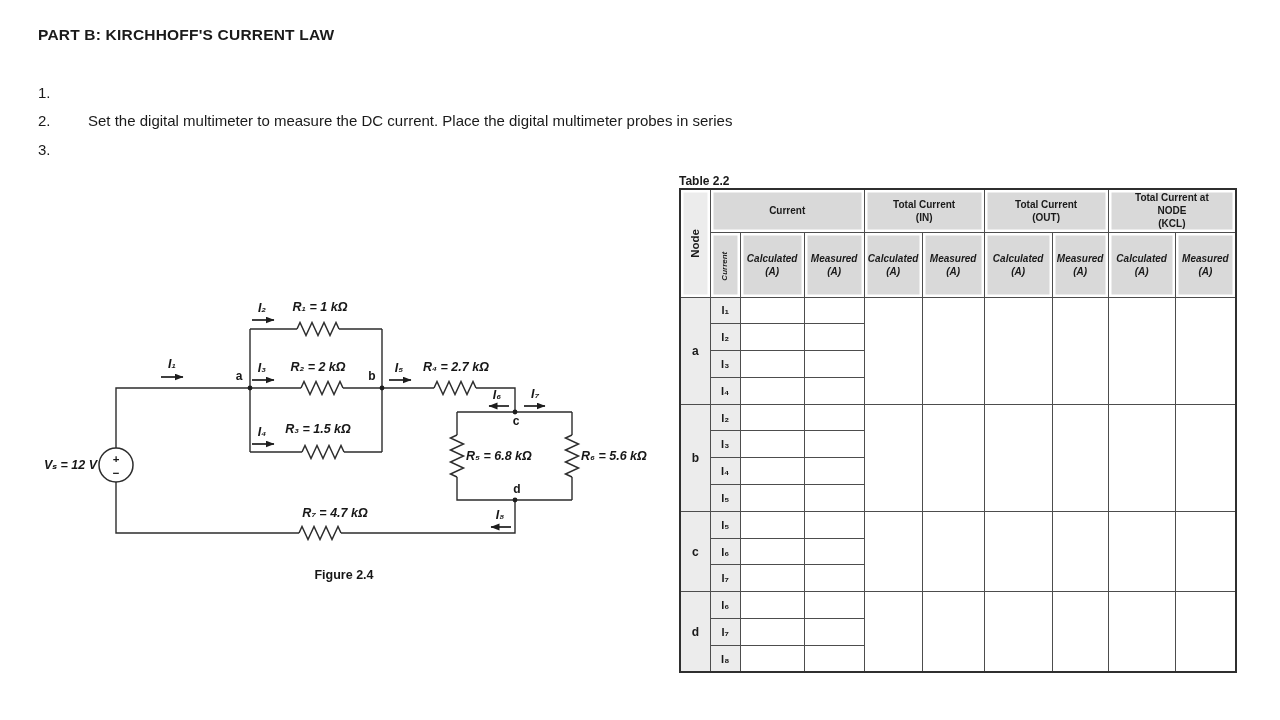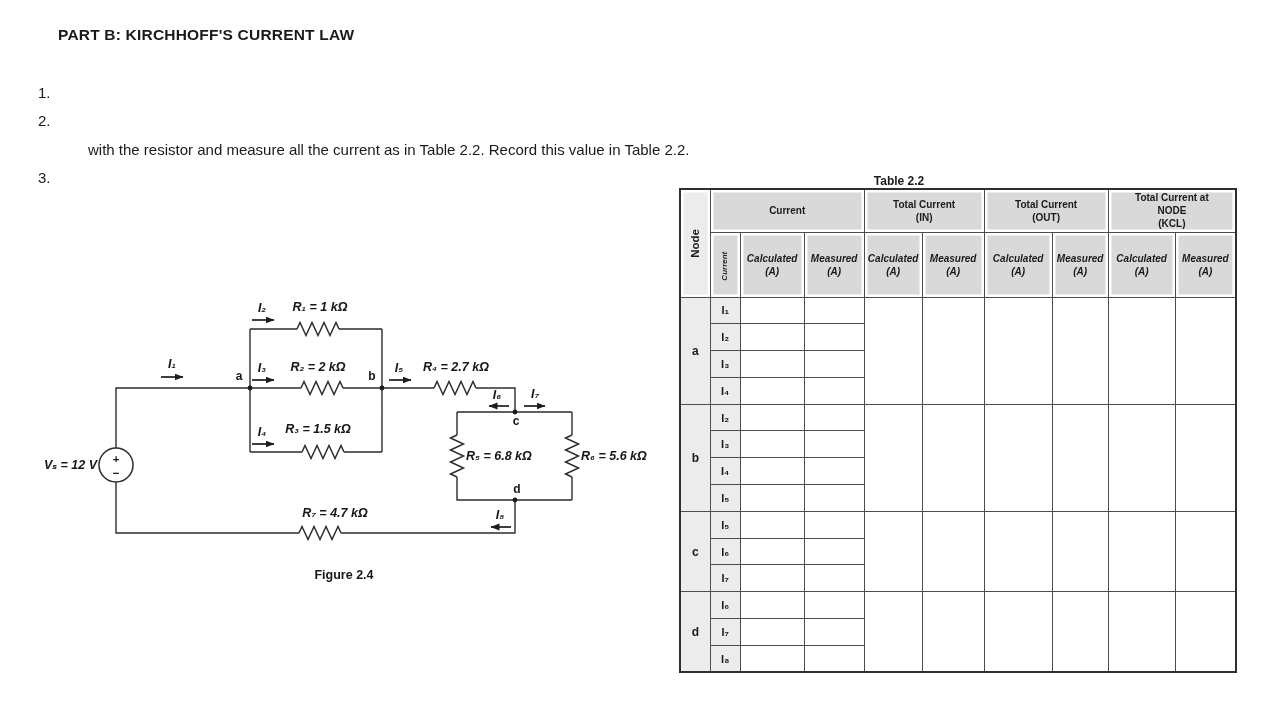--- a/index.html
+++ b/index.html
@@ -1,39 +1,39 @@
 <!DOCTYPE html>
 <html><head>
 <meta charset="utf-8">
 <style>
   html,body{margin:0;padding:0;}
   body{
     width:1280px;height:720px;background:#ffffff;position:relative;overflow:hidden;
     font-family:"Liberation Sans","DejaVu Sans",sans-serif;color:#1a1a1a;
   }
   .doc-title{
-    position:absolute;left:38px;top:26px;font-size:15.5px;font-weight:bold;letter-spacing:.2px;white-space:nowrap;margin-left:20px;
+    position:absolute;left:38px;top:26px;font-size:15.5px;font-weight:bold;letter-spacing:.2px;white-space:nowrap;
   }
   .instructions{position:absolute;left:38px;top:84px;font-size:15px;}
   .instr-line{display:flex;height:28.4px;align-items:flex-start;white-space:nowrap;}
   .instr-num{width:50px;flex:none;}
 
   
   .circuit{position:absolute;left:0;top:0;}
   .wire{fill:none;stroke:#2d2d2d;stroke-width:1.4;}
   .zig{fill:none;stroke:#2d2d2d;stroke-width:1.5;stroke-linejoin:miter;}
   .arrow{stroke:#1d1d1d;stroke-width:1.7;}
   .dot{fill:#1d1d1d;}
   .lbl{font:italic 600 12.5px "Liberation Sans","DejaVu Sans",sans-serif;fill:#171717;}
   .nodelbl{font:bold 12px "Liberation Sans","DejaVu Sans",sans-serif;fill:#171717;}
   .pm{font:bold 11.5px "Liberation Sans","DejaVu Sans",sans-serif;fill:#171717;}
   .cap{font:bold 12.5px "Liberation Sans","DejaVu Sans",sans-serif;fill:#171717;}
 
   
-  .tbl-title{position:absolute;left:679px;top:174px;width:440px;text-align:center;font-weight:bold;font-size:12px;}
+  .tbl-title{position:absolute;left:679px;top:174px;width:440px;font-weight:bold;font-size:12px;}
   .kcl-table{
     position:absolute;left:679px;top:188px;border-collapse:collapse;table-layout:fixed;
     border:2px solid #2f2f2f;font-family:"Liberation Sans","DejaVu Sans",sans-serif;
   }
   .kcl-table th,.kcl-table td{border:1px solid #4d4d4d;padding:0;text-align:center;vertical-align:middle;overflow:hidden;}
   .kcl-table th{
     background:#d9d9d9;box-shadow:inset 0 0 0 2.5px #ffffff;
     font-size:10px;font-weight:bold;line-height:1.3;white-space:pre-line;
   }
   .kcl-table thead tr:nth-child(1){height:43px;}
@@ -51,24 +51,21 @@
 <body>
 
 <div class="doc-title">PART B: KIRCHHOFF'S CURRENT LAW</div>
 
 <div class="instructions">
   <div class="instr-line">
     <span class="instr-num">1.</span>
   </div>
   <div class="instr-line">
     <span class="instr-num">2.</span>
-  </div>
-  <div class="instr-line">
-    <span class="instr-num"></span>
-    <span>with the resistor and measure all the current as in Table 2.2. Record this value in Table 2.2.</span>
+    <span>Set the digital multimeter to measure the DC current. Place the digital multimeter probes in series</span>
   </div>
   <div class="instr-line">
     <span class="instr-num">3.</span>
   </div>
 </div>
 
 <svg class="circuit" width="700" height="620" viewBox="0 0 700 620">
   <defs>
     <marker id="arr" markerUnits="userSpaceOnUse" markerWidth="10" markerHeight="8" refX="8.5" refY="3.5" orient="auto">
       <path d="M0,0 L9,3.5 L0,7 Z" fill="#1d1d1d"></path>

